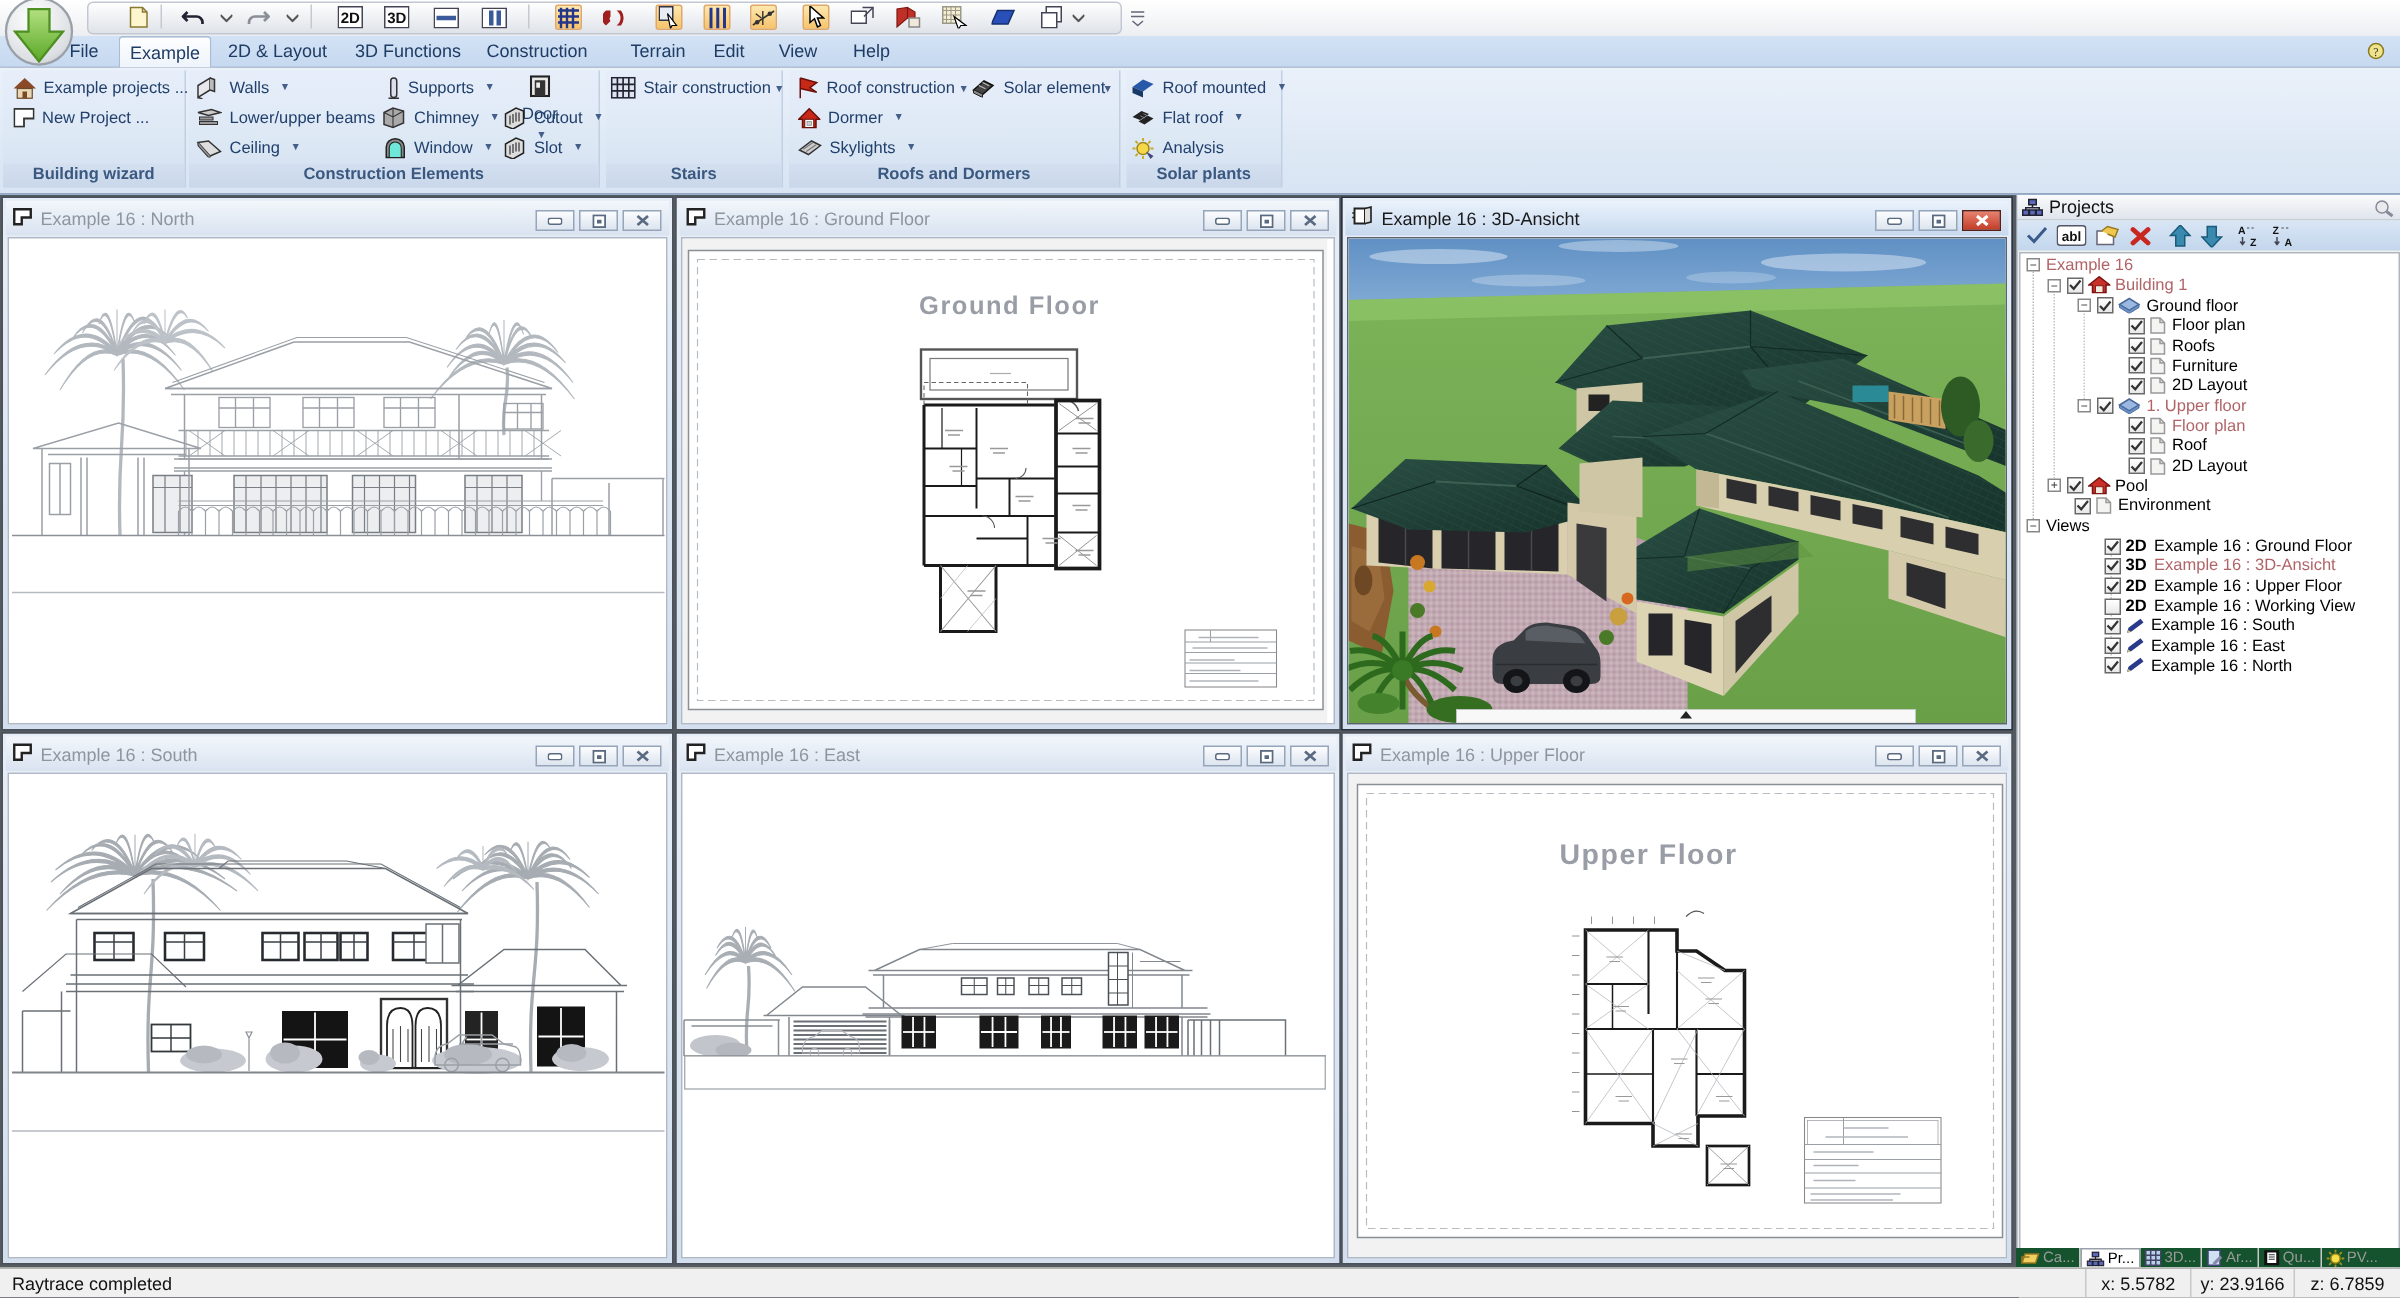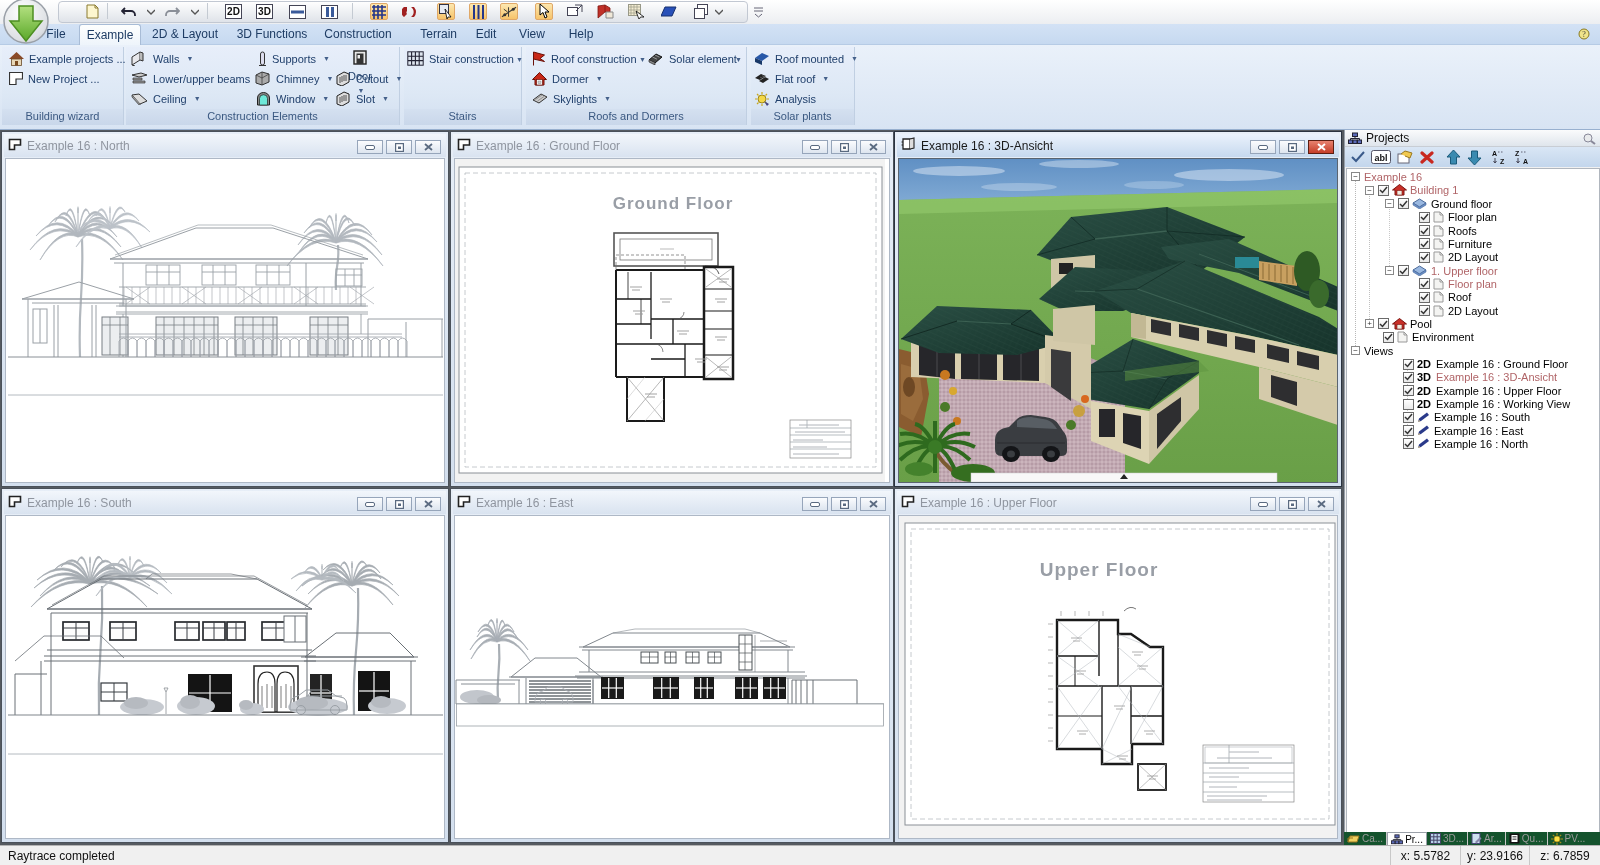--- a/index.html
+++ b/index.html
@@ -12,21 +12,21 @@
 .ticon{position:absolute;top:3px;width:18px;height:17px;display:flex;align-items:center;justify-content:center;}
 .ticon.hl{background:linear-gradient(#fde8b0,#f6c36a);border:1px solid #e0a868;border-radius:2px;}
 .tsep{position:absolute;top:3px;width:1px;height:16px;background:#c4cad2;}
 #winbtns{position:absolute;right:6px;top:3px;display:flex;gap:16px;color:#333;font-size:13px;}
 
 #menurow{position:absolute;left:0;top:24px;width:1600px;height:21px;background:linear-gradient(#d3e2f5,#c6d9f0);border-bottom:1px solid #b6cbe5;}
 .mtab{position:absolute;top:24px;height:21px;line-height:21px;color:#1e3c64;text-align:center;font-size:12px;}
 #activetab{position:absolute;left:79px;top:24px;width:62px;height:21px;background:linear-gradient(#fdfefe,#eef4fb);border:1px solid #a8bcd6;border-bottom:none;border-radius:3px 3px 0 0;color:#1e3c64;text-align:center;line-height:21px;font-size:12px;}
 
 #ribbon{position:absolute;left:0;top:45px;width:1600px;height:85px;background:linear-gradient(#eaf1fa,#d8e4f3);border-bottom:1px solid #98b0cf;}
-.rgroup{position:absolute;top:47px;height:78px;border-right:1px solid #c0cfe2;background:linear-gradient(#e7eefa 0%,#dde8f5 60%,#d2dff0 100%);}
+.rgroup{position:absolute;top:47px;height:78px;border-right:1px solid #c0cfe2;background:linear-gradient(#e7eefa 0%,#dde8f5 60%,#d2dff0 100%);font-weight:bold;}
 .rglabel{position:absolute;left:0;right:0;bottom:0;height:16px;background:linear-gradient(#d4e0f0,#c9d7ea);color:#3a5880;font-size:11px;text-align:center;line-height:15px;}
 .ritem{position:absolute;height:17px;display:flex;align-items:center;gap:5px;color:#21406c;font-size:11px;white-space:nowrap;}
 .ritem svg{flex:0 0 auto;}
 .drop{font-size:7px;color:#44608a;margin-left:2px;}
 
 .win{position:absolute;background:linear-gradient(#e7eef7,#d3dfee);border:1px solid #4a515a;}
 .wtb{position:absolute;left:2px;top:2px;right:2px;height:23px;background:linear-gradient(#f2f6fb,#d9e3f0);display:flex;align-items:center;color:#8f959f;font-size:12px;}
 .win.active .wtb{background:linear-gradient(#eaf2fc,#c7d9ee);color:#1a1a1a;}
 .wtb .wicon{margin:0 5px 0 4px;}
 .wbtns{position:absolute;right:7px;top:8px;display:flex;gap:3px;}

